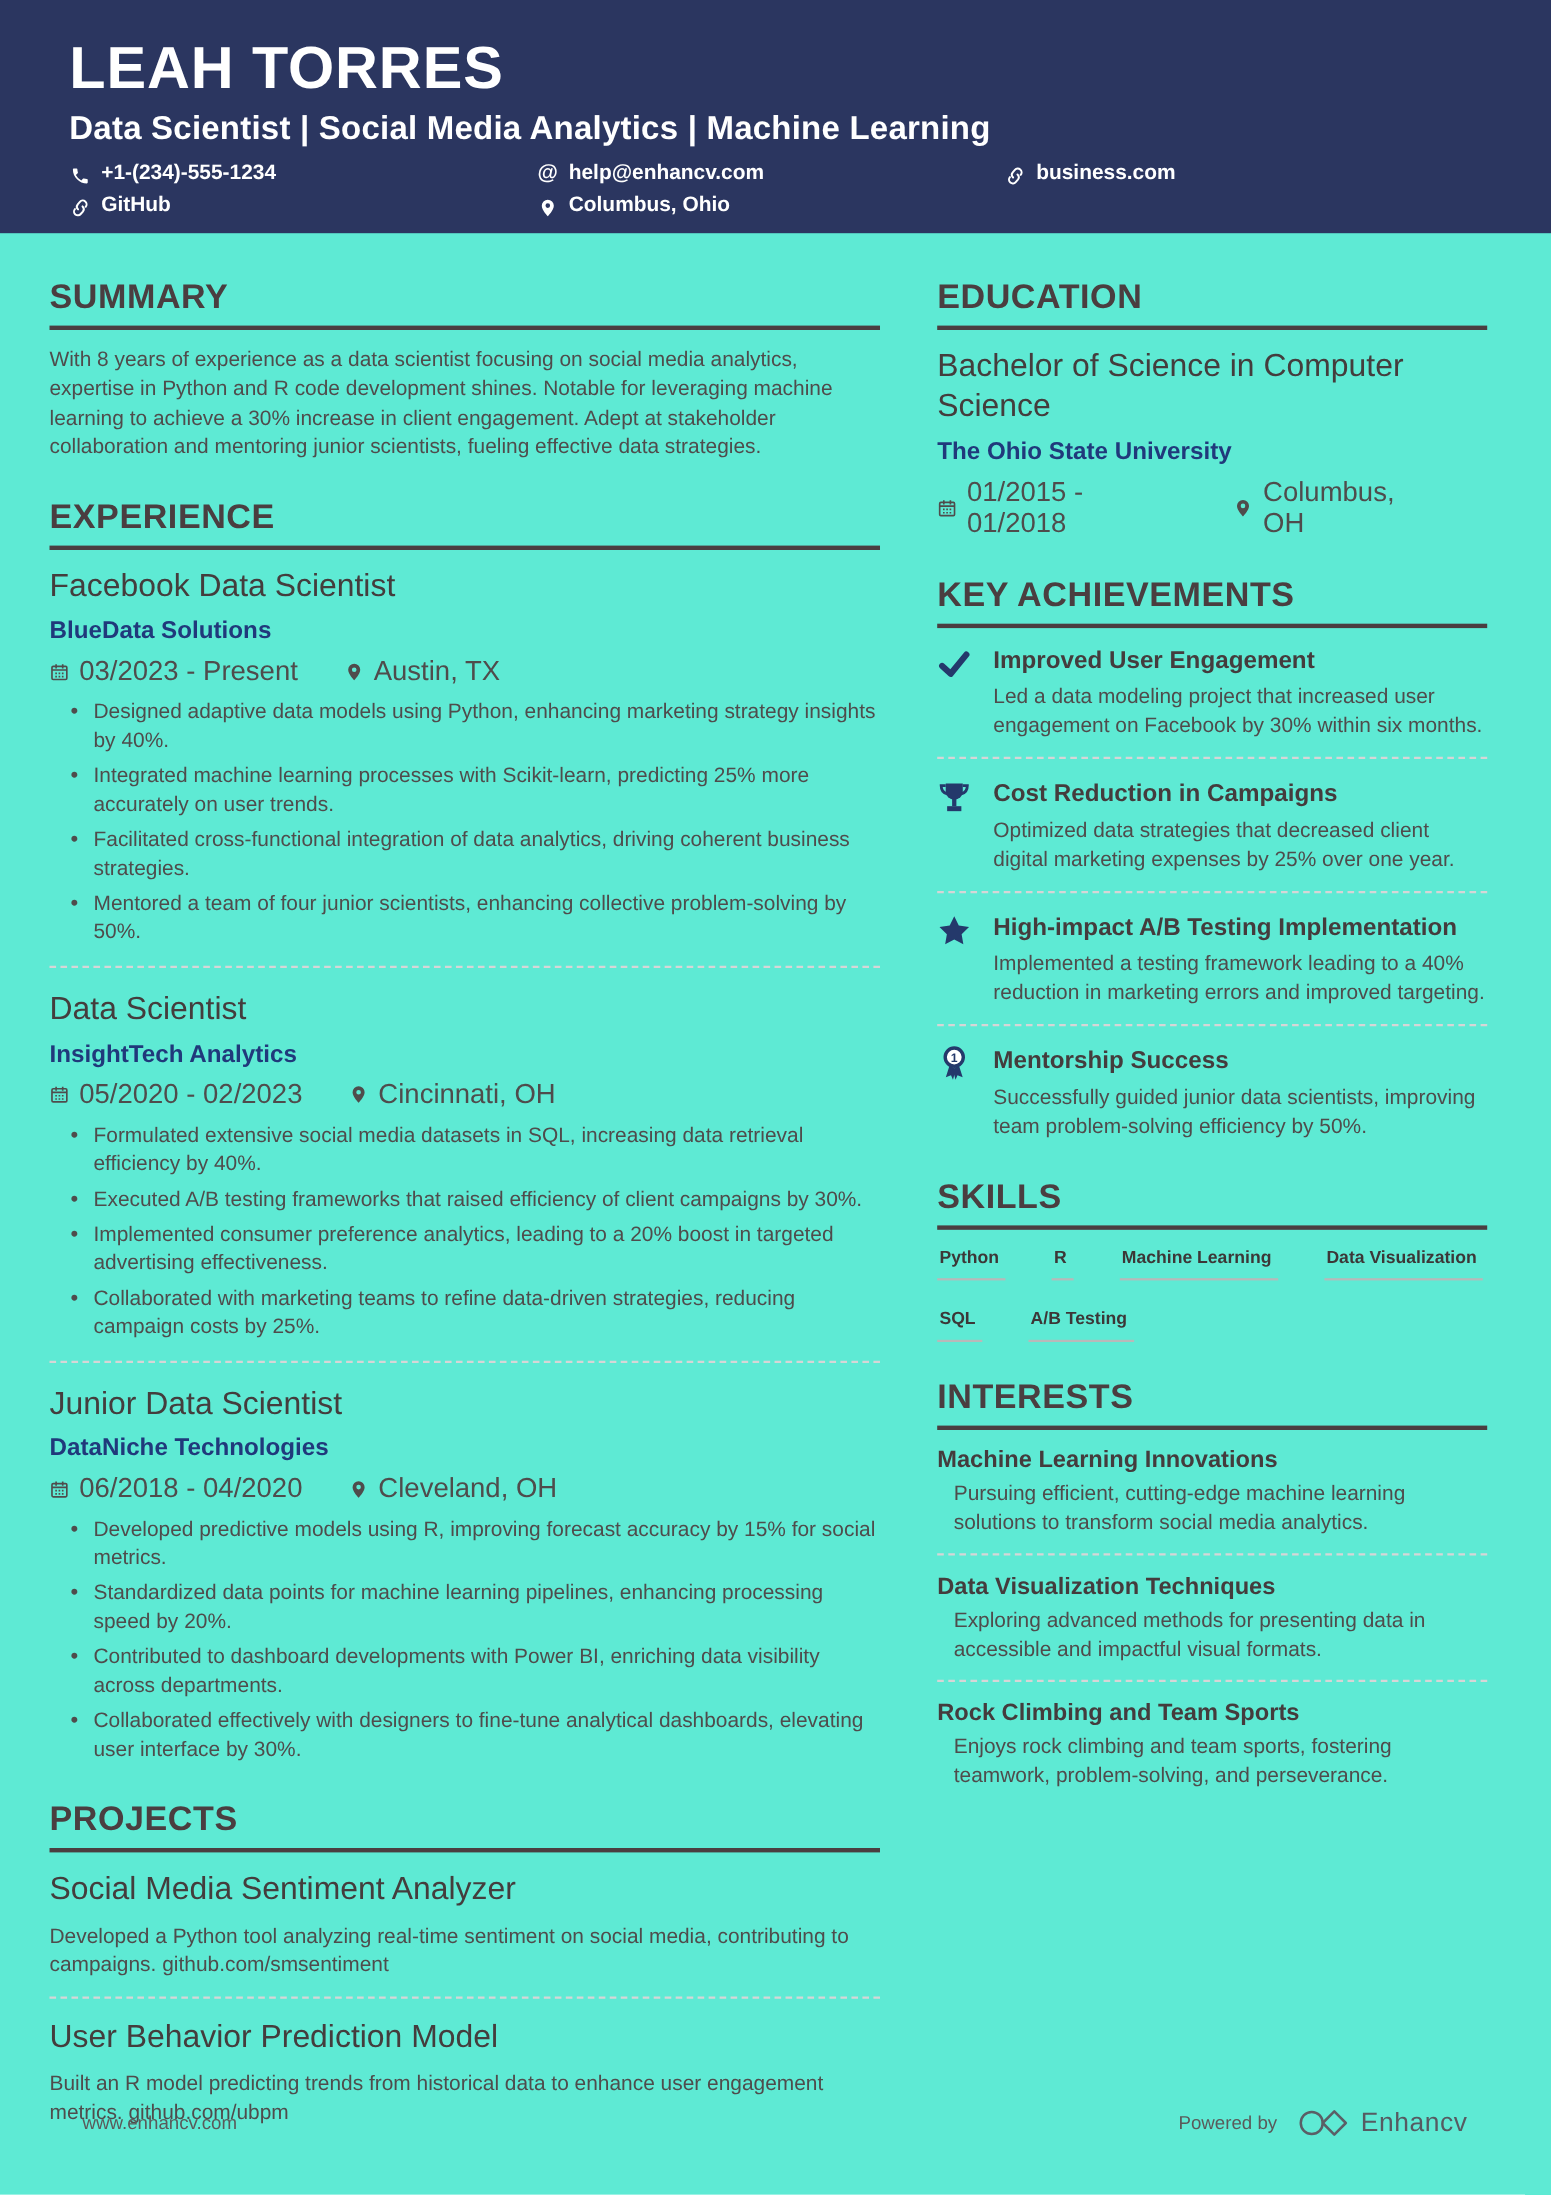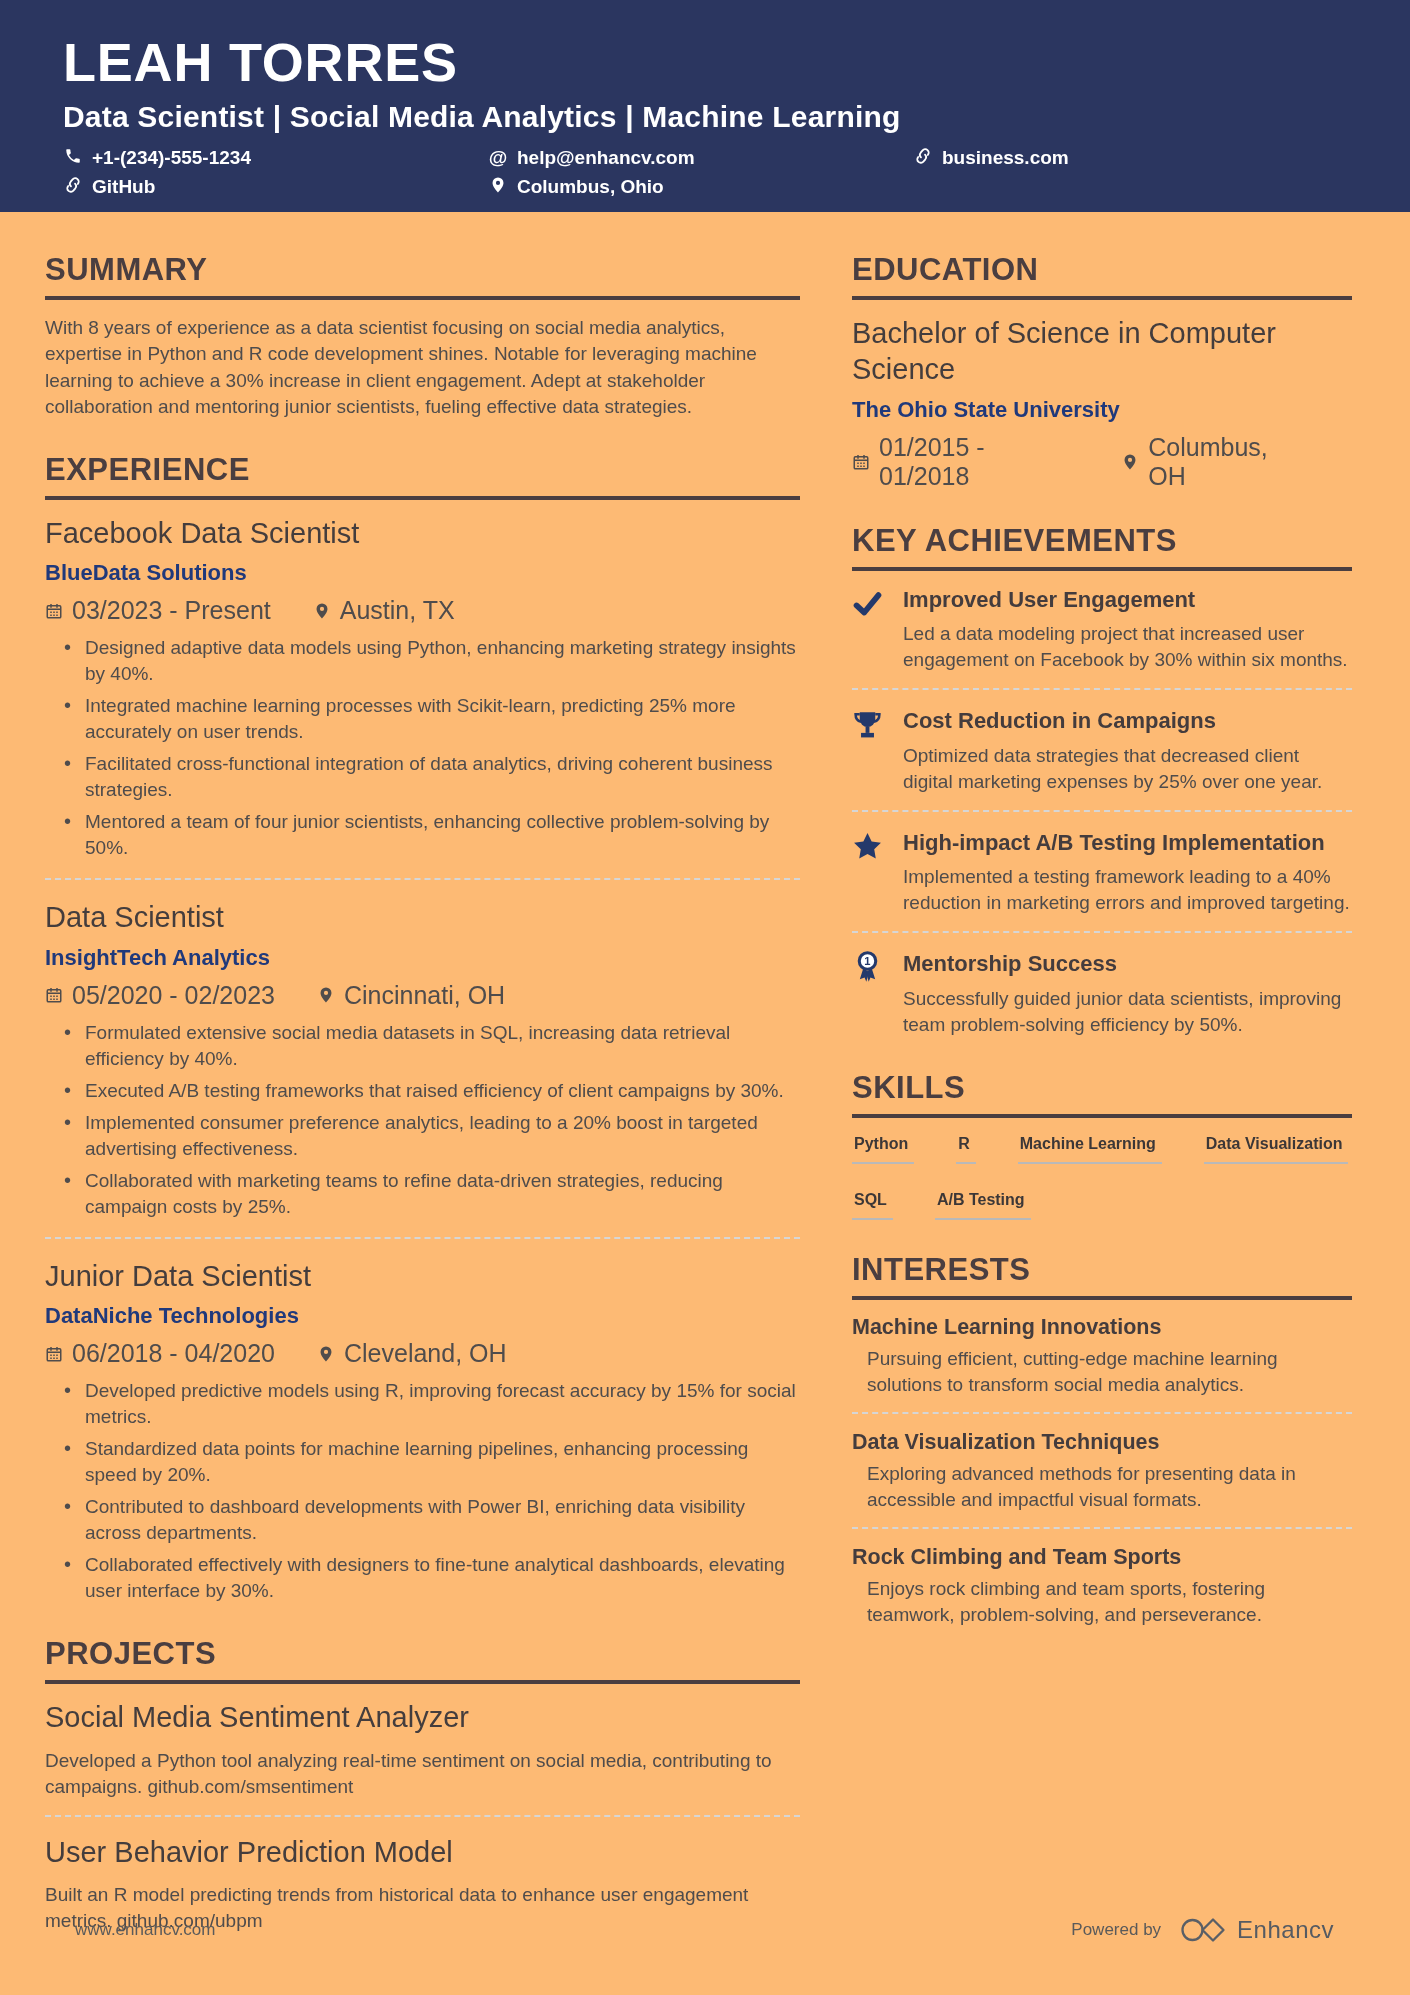--- a/index.html
+++ b/index.html
@@ -1,25 +1,25 @@
 <!DOCTYPE html>
 <html style="--header-bg: #2b3660; --accent: #20397b; --accent-dark: #24396b; --heading: #4a3e40; --body: #4f4c4c;"><head>
 <meta charset="utf-8">
 <style>
   * { box-sizing: border-box; margin: 0; padding: 0; }
   html, body { width: 1410px; background: #fff; }
   body { font-family: "Liberation Sans", "DejaVu Sans", sans-serif; overflow: hidden; }
-  .page { position: relative; width: 1410px; height: 1995px; background: #fdba74; overflow: hidden; }
+  .page { position: relative; width: 1410px; height: 1995px; background: #5eead4; overflow: hidden; }
 
   
   .hdr { background: var(--header-bg, #2b3660); height: 212px; padding: 34px 63px 0 63px; color: #fff; }
   .hdr-name { font-size: 54px; font-weight: 700; letter-spacing: 0.8px; line-height: 1.05; }
   .hdr-title { font-size: 30px; font-weight: 600; margin-top: 9px; letter-spacing: 0.2px; }
   .contacts { display: grid; grid-template-columns: 425px 425px 1fr; margin-top: 13px; row-gap: 7px; }
-  .contact { display: flex; align-items: flex-start; gap: 9px; font-size: 19px; font-weight: 600; color: #fff; }
+  .contact { display: flex; align-items: flex-end; gap: 9px; font-size: 19px; font-weight: 600; color: #fff; }
   .c-icon { color: #fff; display: inline-flex; width: 20px; justify-content: center; }
   .c-icon svg { width: 18px; height: 18px; display: block; }
   .c-icon .at { font-size: 19px; font-weight: 700; }
 
   
   .main { display: flex; gap: 52px; padding: 0 58px 0 45px; margin-top: 41px; }
   .col-l { width: 755px; flex: none; }
   .col-r { width: 500px; flex: none; }
   .sec { margin-bottom: 33px; }
   .sec-h { font-size: 31px; font-weight: 700; color: var(--heading, #4a3e40); letter-spacing: 0.5px; line-height: 1.1; }

